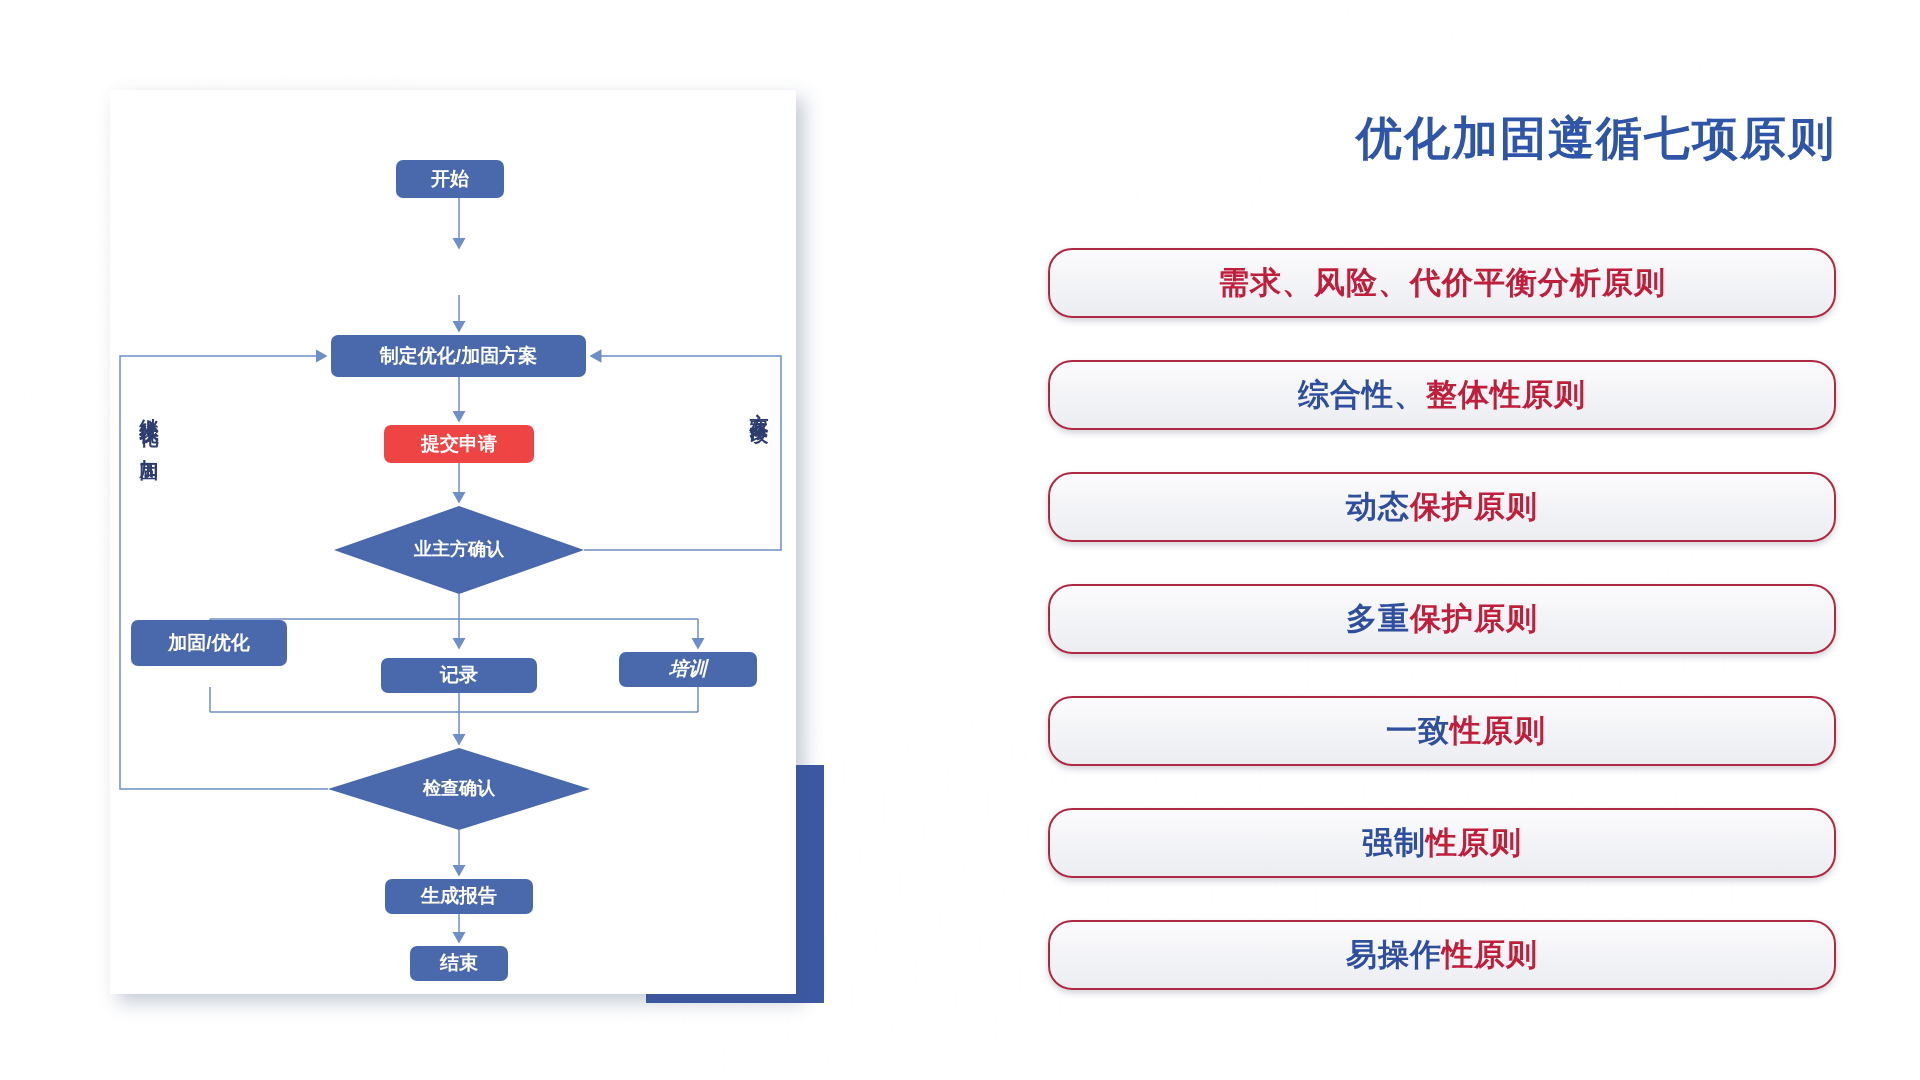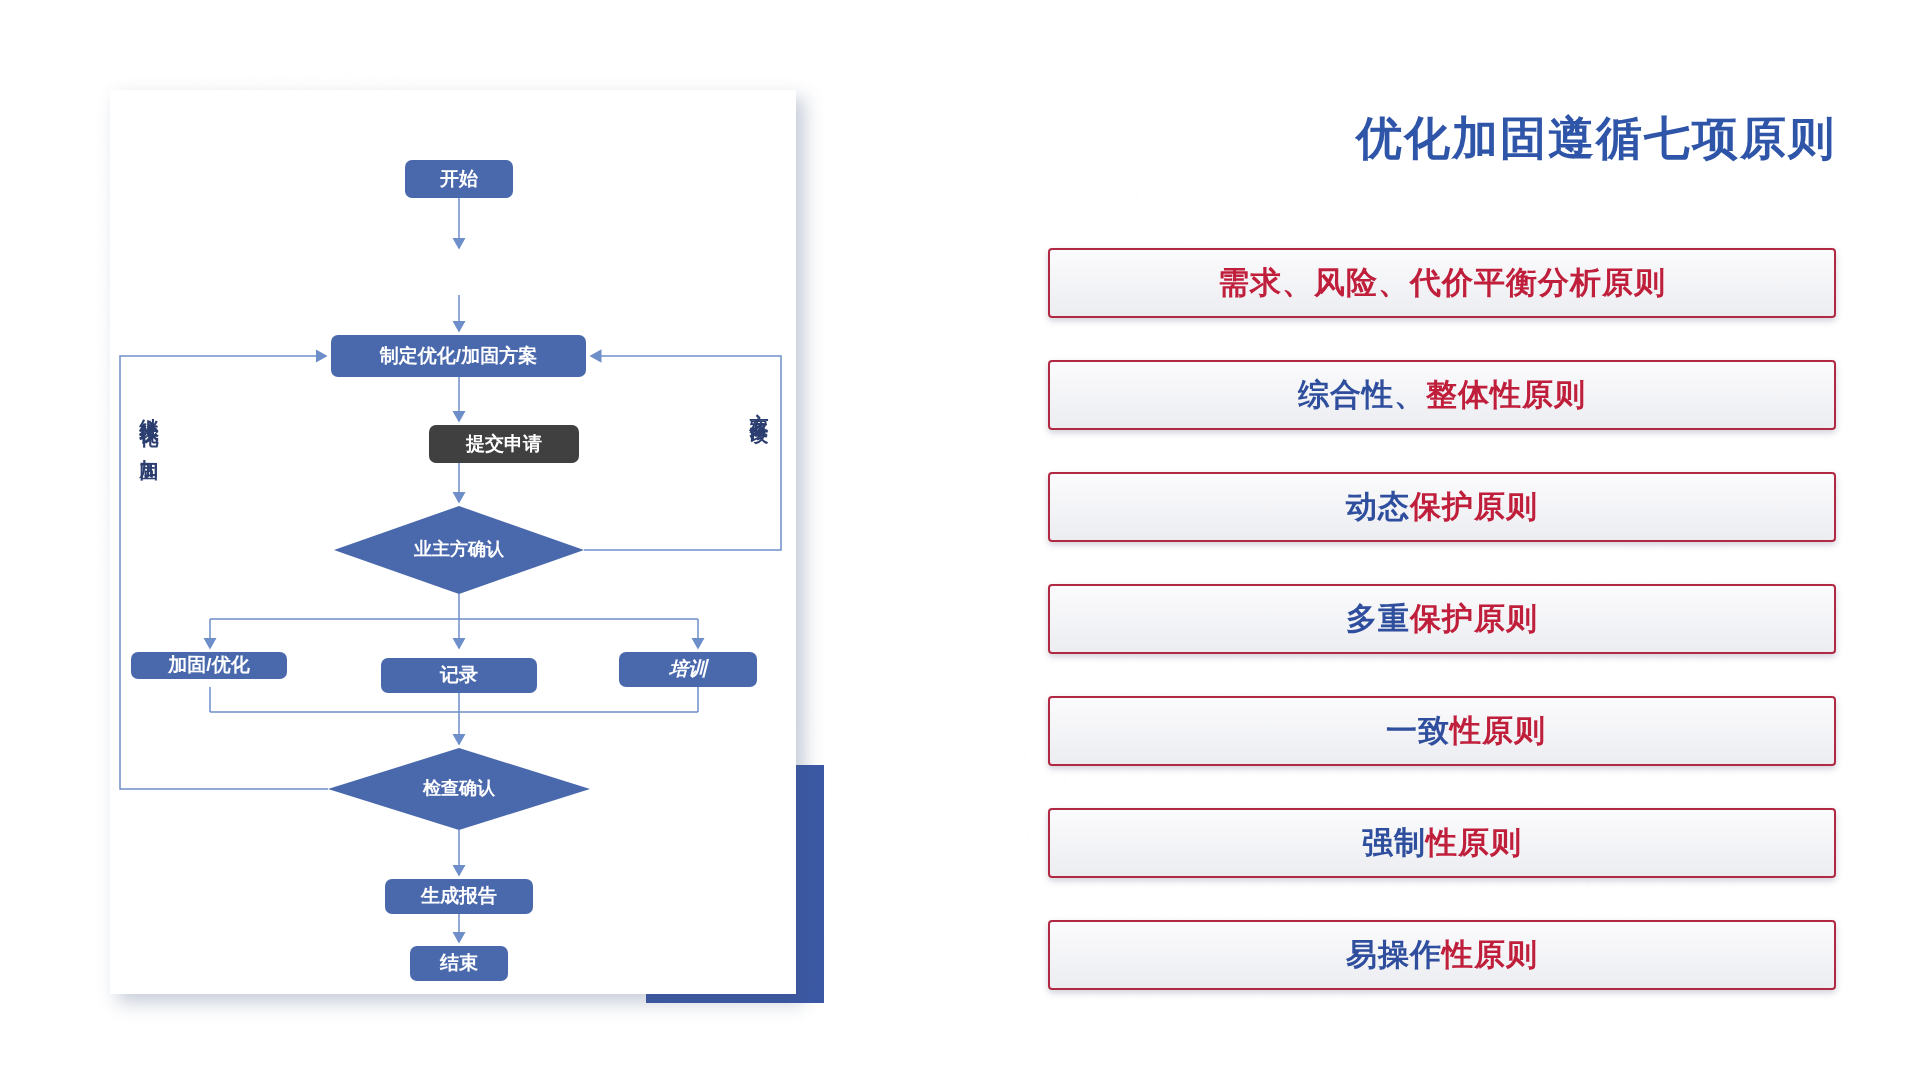--- a/index.html
+++ b/index.html
@@ -40,43 +40,43 @@
   .diamond {
     clip-path: polygon(50% 0, 100% 50%, 50% 100%, 0 50%);
     font-size:18px; border-radius:0;
   }
   .vlabel {
     position:absolute; writing-mode:vertical-rl; text-orientation:upright;
     color:#2c3e70; font-weight:bold; font-size:19px; letter-spacing:4px;
   }
 
   
-  #n-start   { left:295px; top:70px;  width:108px; height:38px; }
+  #n-start   { left:286px; top:70px;  width:108px; height:38px; }
   #n-risk    { left:190px; top:162px; width:318px; height:43px; }
   #n-plan    { left:221px; top:245px; width:255px; height:42px; }
   #n-submit  { left:274px; top:335px; width:150px; height:38px; }
   #n-owner   { left:224px; top:416px; width:250px; height:88px; }
-  #n-harden  { left:21px;  top:562px; width:156px; height:27px; }
+  #n-harden  { left:21px;  top:530px; width:156px; height:46px; }
   #n-record  { left:271px; top:562px; width:156px; height:35px; }
   #n-train   { left:509px; top:562px; width:138px; height:35px;font-style:italic; }
   #n-check   { left:218px; top:658px; width:262px; height:82px; }
   #n-report  { left:275px; top:789px; width:148px; height:35px; }
   #n-end     { left:300px; top:856px; width:98px;  height:35px; }
   #lbl-continue { left:26px;  top:312px; }
   #lbl-revise   { left:636px; top:308px; }
 
   
   .panel { position:absolute; left:1048px; top:108px; width:788px; }
   .panel-title {
     text-align:right; font-size:46px; font-weight:bold;
     color:#2e55a8; letter-spacing:2px; margin-bottom:78px;
   }
   .principles { display:flex; flex-direction:column; gap:42px; }
   .pill {
-    height:70px; border-radius:4px;
+    height:70px; border-radius:24px;
     border:2.5px solid #b12843;
     background:linear-gradient(#fbfbfd, #ecedf1);
     box-shadow: 0 3px 6px rgba(70,80,110,0.25);
     display:flex; align-items:center; justify-content:center;
     font-size:31px; font-weight:bold; letter-spacing:1px;
   }
 </style>
 </head>
 <body>
 
@@ -110,21 +110,21 @@
       <path d="M349,622 V654" marker-end="url(#arr)"></path>
       <path d="M349,740 V785" marker-end="url(#arr)"></path>
       <path d="M349,824 V852" marker-end="url(#arr)"></path>
       <path d="M474,460 H671 V266 H481" marker-end="url(#arr)"></path>
       <path d="M218,699 H10 V266 H216" marker-end="url(#arr)"></path>
     </g>
   </svg>
 
   <div id="n-start" class="node rect" style="background: rgb(74, 105, 173);">开始</div>
   <div id="n-plan" class="node rect" style="background: rgb(74, 105, 173);">制定优化/加固方案</div>
-  <div id="n-submit" class="node rect" style="background: #404040; margin-left: 45px;">提交申请</div>
+  <div id="n-submit" class="node rect" style="background: #ef4444;">提交申请</div>
   <div id="n-owner" class="node diamond" style="background: rgb(74, 105, 173);">业主方确认</div>
   <div id="n-harden" class="node rect" style="background: rgb(74, 105, 173);">加固/优化</div>
   <div id="n-record" class="node rect" style="background: rgb(74, 105, 173); margin-top: 6px;">记录</div>
   <div id="n-train" class="node rect" style="background: rgb(74, 105, 173);">培训</div>
   <div id="n-check" class="node diamond" style="background: rgb(74, 105, 173);">检查确认</div>
   <div id="n-report" class="node rect" style="background: rgb(74, 105, 173);">生成报告</div>
   <div id="n-end" class="node rect" style="background: rgb(74, 105, 173);">结束</div>
 
   <div id="lbl-continue" class="vlabel">继续优化/加固</div>
   <div id="lbl-revise" class="vlabel">方案修改</div>

